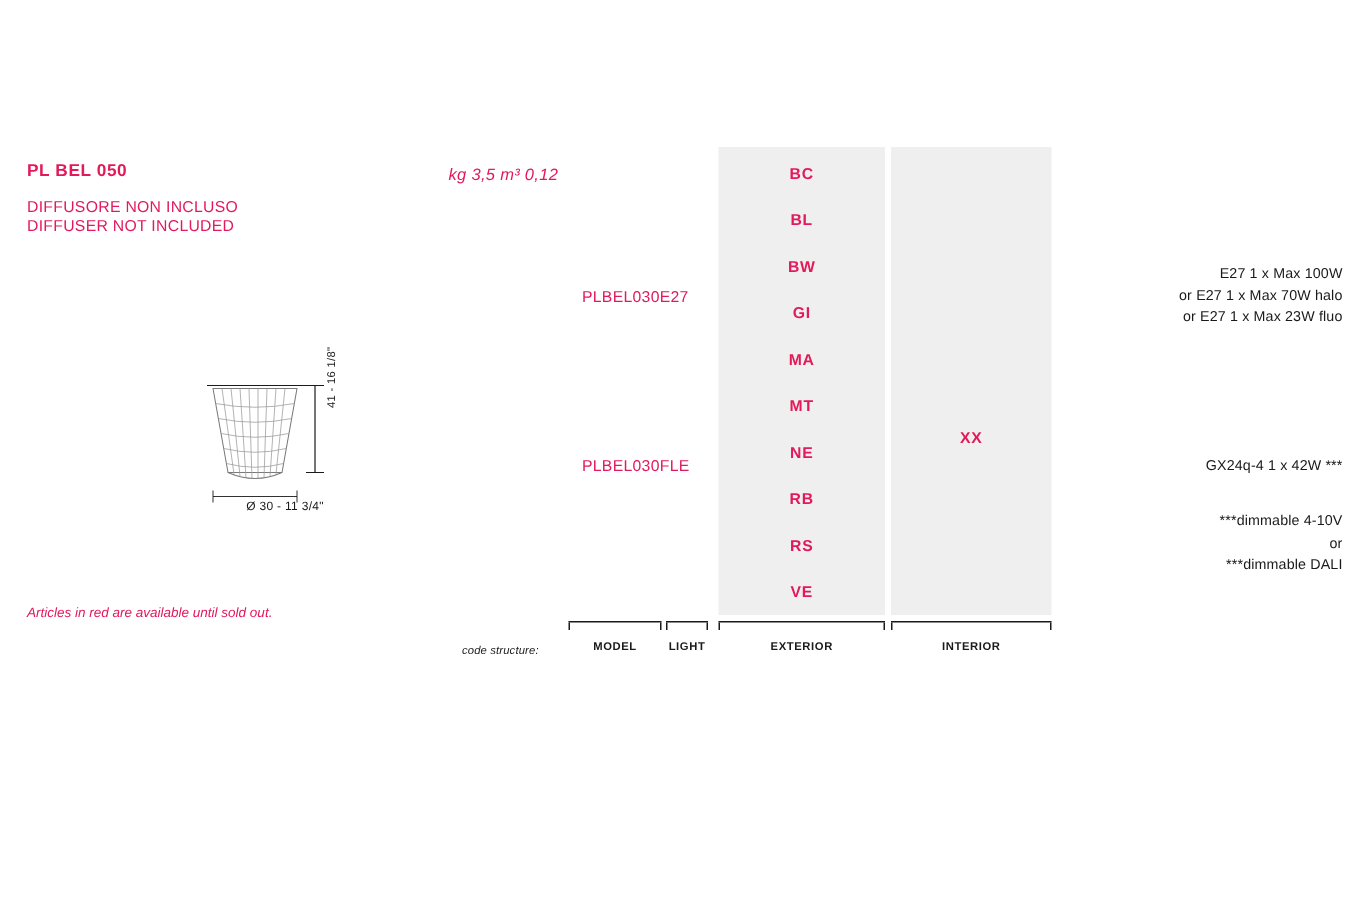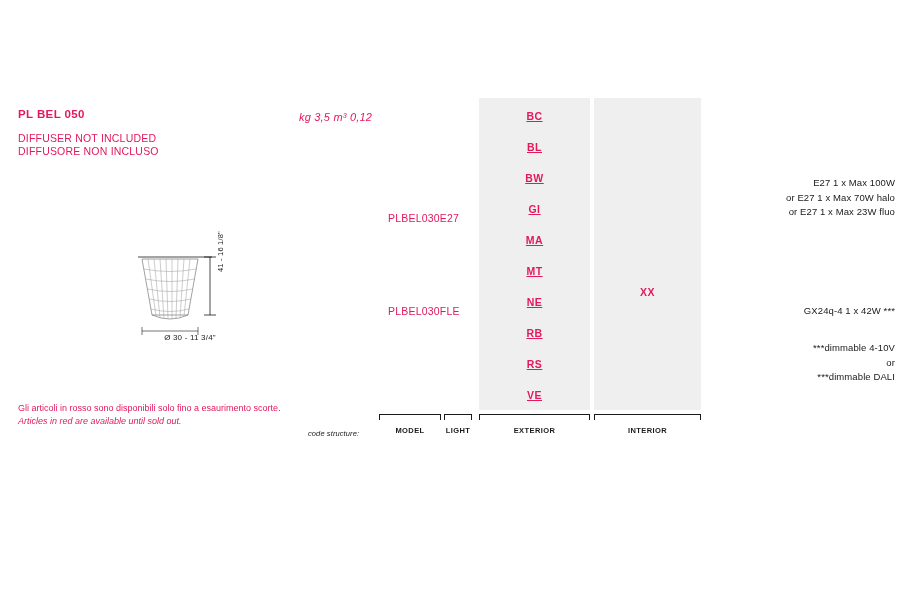--- a/index.html
+++ b/index.html
@@ -122,41 +122,40 @@
 
   
   .model-code {
     position: absolute;
     left: 388px;
     font-size: 10.5px;
     color: #e2195a;
     letter-spacing: 0.2px;
     white-space: nowrap;
   }
-  .model-code.m0 { top: 212px; text-align: center; }
+  .model-code.m0 { top: 192px; text-align: center; }
   .model-code.m1 { top: 305px; }
 
   
   .ext-list {
     position: absolute;
     left: 479px;
     top: 98px;
     width: 111px;
     padding-top: 13px;
     box-sizing: border-box;
   }
   .ext-item {
     text-align: center;
     font-weight: bold;
     font-size: 10.5px;
     color: #e2195a;
     letter-spacing: 0.5px;
     line-height: 1;
     margin-bottom: 20.5px;
-    text-decoration: underline;
   }
 
   
   .int-code {
     position: absolute;
     left: 594px;
     top: 249px;
     width: 107px;
     text-align: center;
     font-weight: bold;
@@ -228,22 +227,22 @@
 </head>
 <body>
 
 <div class="page">
 
   <div class="col-exterior-bg"></div>
   <div class="col-interior-bg"></div>
 
   <div class="title-block">
     <div class="prod-code">PL BEL 050</div>
+    <div class="diffuser-line">DIFFUSORE NON INCLUSO</div>
     <div class="diffuser-line">DIFFUSER NOT INCLUDED</div>
-    <div class="diffuser-line">DIFFUSORE NON INCLUSO</div>
   </div>
 
   <div class="drawing">
     <svg width="120" height="110" viewBox="0 0 120 110">
 
       <line x1="8" y1="12" x2="82" y2="12" stroke="#1a1a1a" stroke-width="0.8"></line>
 
       <line x1="80" y1="12" x2="80" y2="70" stroke="#1a1a1a" stroke-width="0.8"></line>
       <line x1="74" y1="12" x2="86" y2="12" stroke="#1a1a1a" stroke-width="0.8"></line>
       <line x1="74" y1="70" x2="86" y2="70" stroke="#1a1a1a" stroke-width="0.8"></line>
@@ -272,21 +271,20 @@
       <line x1="68" y1="82" x2="68" y2="90" stroke="#1a1a1a" stroke-width="0.6"></line>
     </svg>
   </div>
 
   <div class="dim-vert-label">
     <span>41 - 16 1/8"</span>
   </div>
   <div class="dim-horiz-label">Ø 30 - 11 3/4"</div>
 
   <div class="footnote">
-    <div>Gli articoli in rosso sono disponibili solo fino a esaurimento scorte.</div>
     <div class="it">Articles in red are available until sold out.</div>
   </div>
 
   <div class="kgvol">kg 3,5 m³ 0,12</div>
 
   <div class="model-code m0">PLBEL030E27</div>
   <div class="model-code m1">PLBEL030FLE</div>
 
   <div class="ext-list">
     <div class="ext-item">BC</div>

